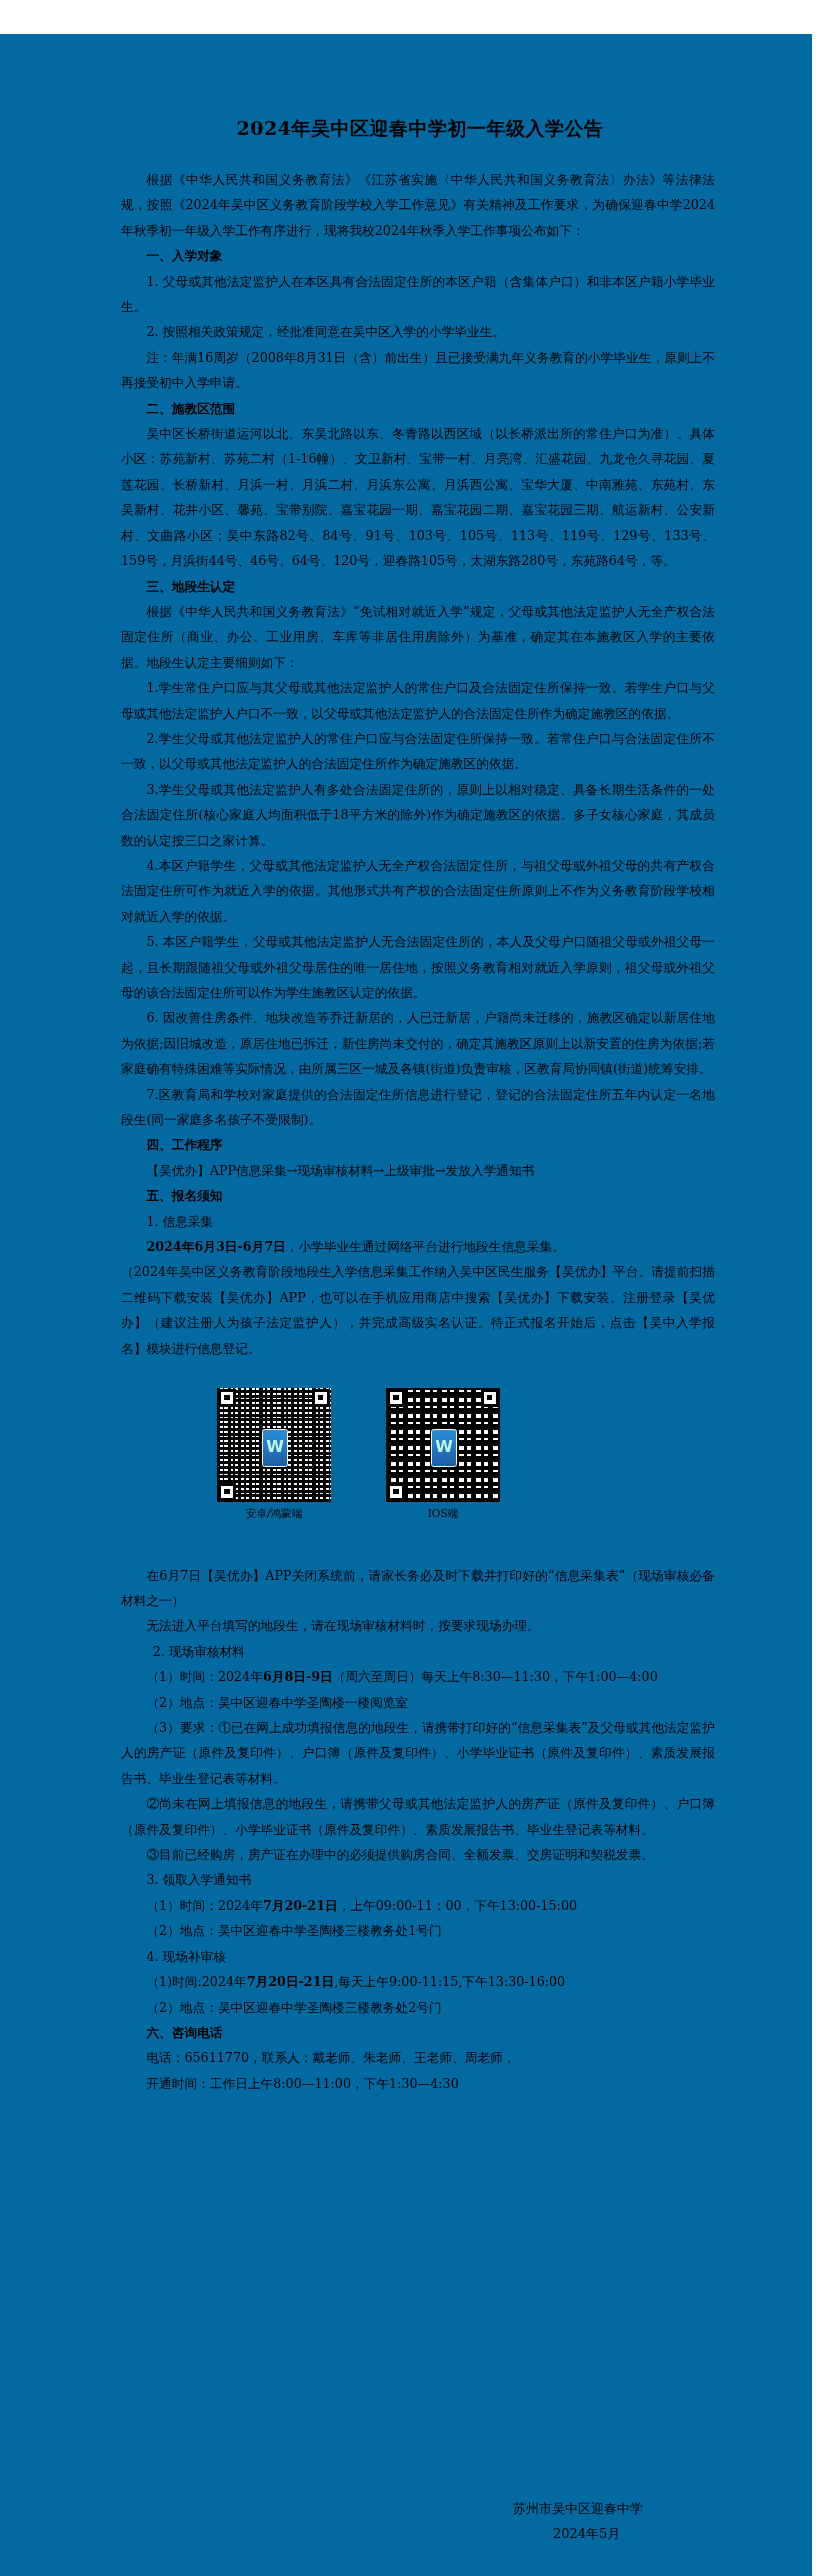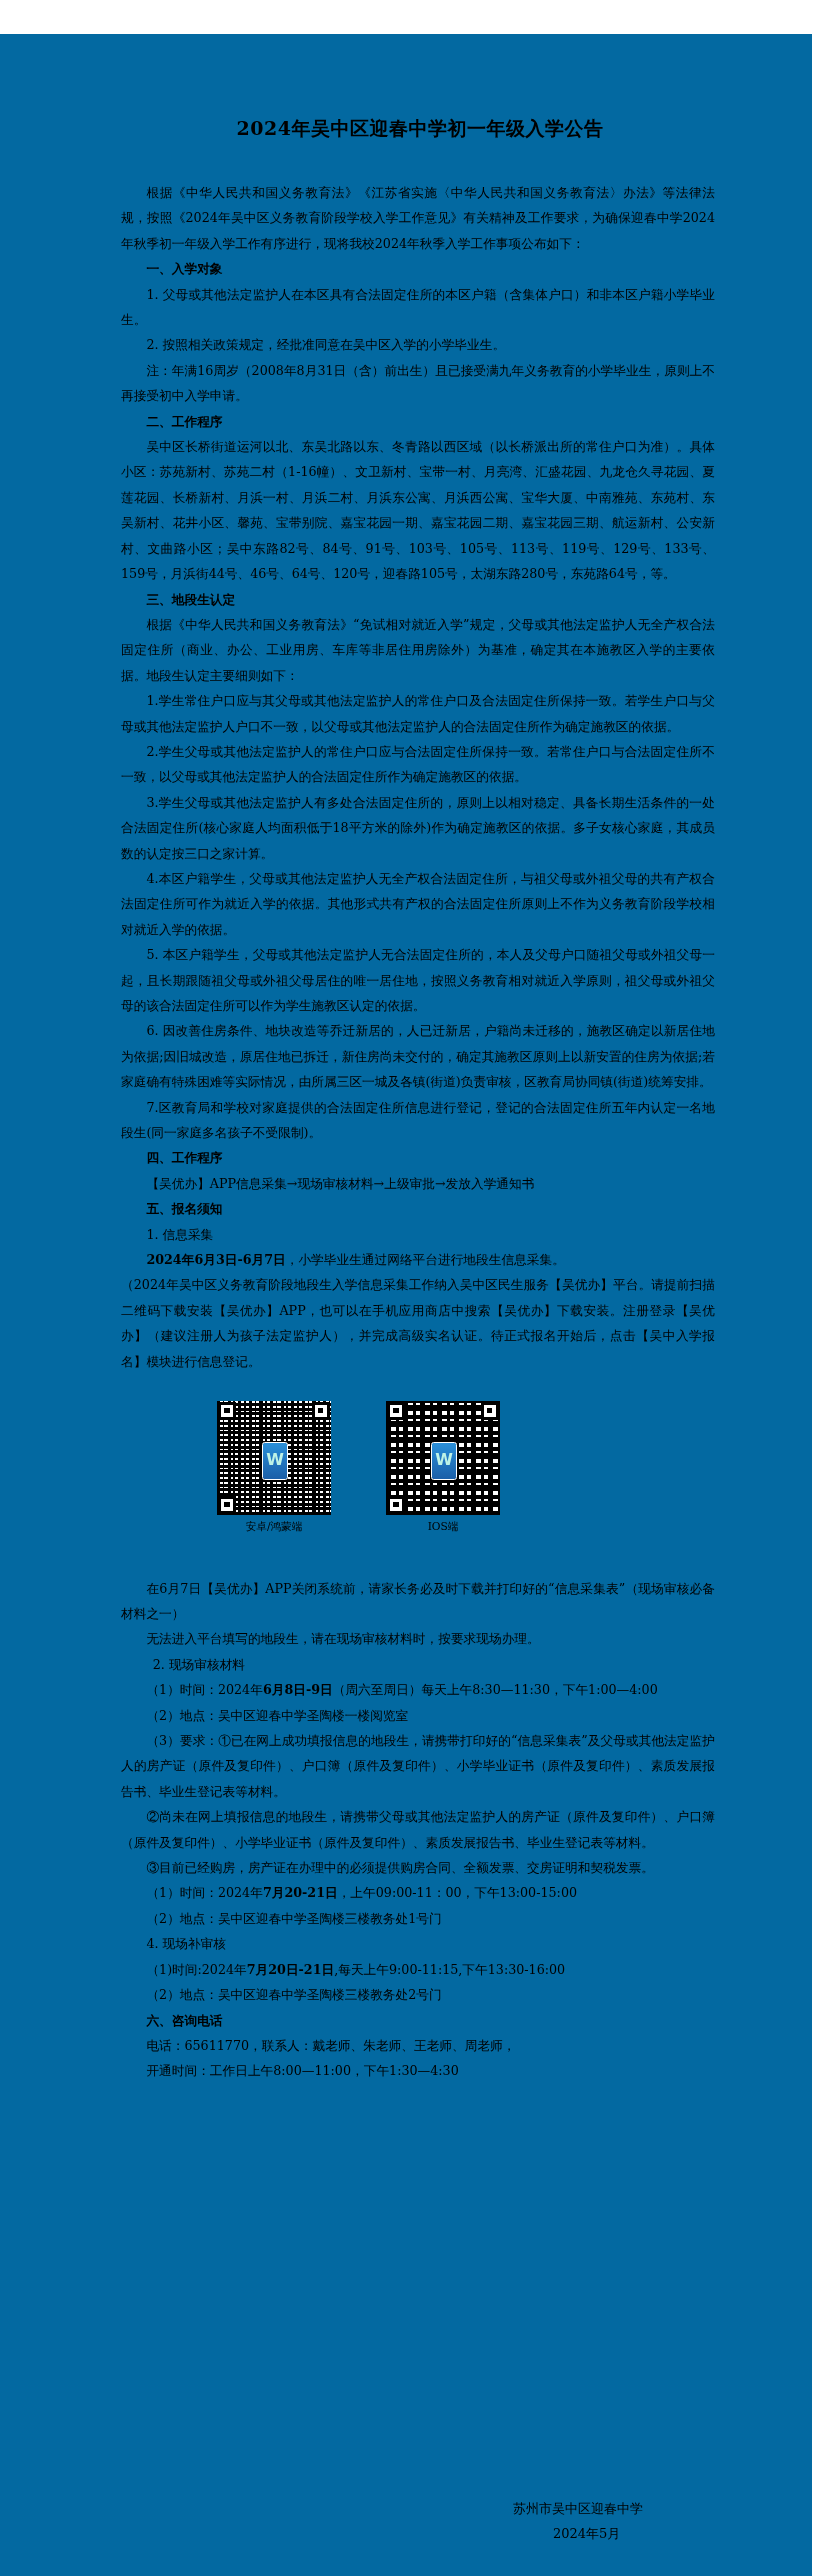--- a/index.html
+++ b/index.html
@@ -22,21 +22,21 @@
       left: 0;
       width: 840px;
       text-align: center;
       font-size: 19px;
       font-weight: bold;
       letter-spacing: 0.5px;
     }
     .body-block {
       position: absolute;
       left: 121px;
-      top: 146px;
+      top: 133px;
       width: 594px;
       font-size: 12.7px;
       line-height: 25.4px;
       text-align: justify;
     }
     p { margin: 0; }
     .indent { text-indent: 2em; }
     .h { text-indent: 2em; font-weight: bold; }
     .sub { text-indent: 2em; }
     .sub2 { text-indent: 2.5em; }
@@ -123,21 +123,21 @@
 
   <div class="body-block">
 
     <p class="indent">根据《中华人民共和国义务教育法》《江苏省实施〈中华人民共和国义务教育法〉办法》等法律法规，按照《2024年吴中区义务教育阶段学校入学工作意见》有关精神及工作要求，为确保迎春中学2024年秋季初一年级入学工作有序进行，现将我校2024年秋季入学工作事项公布如下：</p>
 
     <p class="h">一、入学对象</p>
     <p class="indent">1. 父母或其他法定监护人在本区具有合法固定住所的本区户籍（含集体户口）和非本区户籍小学毕业生。</p>
     <p class="indent">2. 按照相关政策规定，经批准同意在吴中区入学的小学毕业生。</p>
     <p class="indent">注：年满16周岁（2008年8月31日（含）前出生）且已接受满九年义务教育的小学毕业生，原则上不再接受初中入学申请。</p>
 
-    <p class="h">二、工作程序</p>
+    <p class="h">二、施教区范围</p>
     <p class="indent">吴中区长桥街道运河以北、东吴北路以东、冬青路以西区域（以长桥派出所的常住户口为准）。具体小区：苏苑新村、苏苑二村（1-16幢）、文卫新村、宝带一村、月亮湾、汇盛花园、九龙仓久寻花园、夏莲花园、长桥新村、月浜一村、月浜二村、月浜东公寓、月浜西公寓、宝华大厦、中南雅苑、东苑村、东吴新村、花井小区、馨苑、宝带别院、嘉宝花园一期、嘉宝花园二期、嘉宝花园三期、航运新村、公安新村、文曲路小区；吴中东路82号、84号、91号、103号、105号、113号、119号、129号、133号、159号，月浜街44号、46号、64号、120号，迎春路105号，太湖东路280号，东苑路64号，等。</p>
 
     <p class="h">三、地段生认定</p>
     <p class="indent">根据《中华人民共和国义务教育法》“免试相对就近入学”规定，父母或其他法定监护人无全产权合法固定住所（商业、办公、工业用房、车库等非居住用房除外）为基准，确定其在本施教区入学的主要依据。地段生认定主要细则如下：</p>
     <p class="indent">1.学生常住户口应与其父母或其他法定监护人的常住户口及合法固定住所保持一致。若学生户口与父母或其他法定监护人户口不一致，以父母或其他法定监护人的合法固定住所作为确定施教区的依据。</p>
     <p class="indent">2.学生父母或其他法定监护人的常住户口应与合法固定住所保持一致。若常住户口与合法固定住所不一致，以父母或其他法定监护人的合法固定住所作为确定施教区的依据。</p>
     <p class="indent">3.学生父母或其他法定监护人有多处合法固定住所的，原则上以相对稳定、具备长期生活条件的一处合法固定住所(核心家庭人均面积低于18平方米的除外)作为确定施教区的依据。多子女核心家庭，其成员数的认定按三口之家计算。</p>
     <p class="indent">4.本区户籍学生，父母或其他法定监护人无全产权合法固定住所，与祖父母或外祖父母的共有产权合法固定住所可作为就近入学的依据。其他形式共有产权的合法固定住所原则上不作为义务教育阶段学校相对就近入学的依据。</p>
     <p class="indent">5. 本区户籍学生，父母或其他法定监护人无合法固定住所的，本人及父母户口随祖父母或外祖父母一起，且长期跟随祖父母或外祖父母居住的唯一居住地，按照义务教育相对就近入学原则，祖父母或外祖父母的该合法固定住所可以作为学生施教区认定的依据。</p>
     <p class="indent">6. 因改善住房条件、地块改造等乔迁新居的，人已迁新居，户籍尚未迁移的，施教区确定以新居住地为依据;因旧城改造，原居住地已拆迁，新住房尚未交付的，确定其施教区原则上以新安置的住房为依据;若家庭确有特殊困难等实际情况，由所属三区一城及各镇(街道)负责审核，区教育局协同镇(街道)统筹安排。</p>
@@ -176,20 +176,21 @@
     <p class="indent">在6月7日【吴优办】APP关闭系统前，请家长务必及时下载并打印好的“信息采集表”（现场审核必备材料之一）</p>
     <p class="indent">无法进入平台填写的地段生，请在现场审核材料时，按要求现场办理。</p>
 
     <p class="sub2">2. 现场审核材料</p>
     <p class="sub"><span>（1）时间：2024年</span><span class="b">6月8日-9日</span><span>（周六至周日）每天上午8:30—11:30，下午1:00—4:00</span></p>
     <p class="sub">（2）地点：吴中区迎春中学圣陶楼一楼阅览室</p>
     <p class="indent">（3）要求：①已在网上成功填报信息的地段生，请携带打印好的“信息采集表”及父母或其他法定监护人的房产证（原件及复印件）、户口簿（原件及复印件）、小学毕业证书（原件及复印件）、素质发展报告书、毕业生登记表等材料。</p>
     <p class="indent">②尚未在网上填报信息的地段生，请携带父母或其他法定监护人的房产证（原件及复印件）、户口簿（原件及复印件）、小学毕业证书（原件及复印件）、素质发展报告书、毕业生登记表等材料。</p>
     <p class="indent">③目前已经购房，房产证在办理中的必须提供购房合同、全额发票、交房证明和契税发票。</p>
 
+    <p class="indent">3. 领取入学通知书</p>
     <p class="sub"><span>（1）时间：2024年</span><span class="b">7月20-21日</span><span>，上午09:00-11：00，下午13:00-15:00</span></p>
     <p class="sub">（2）地点：吴中区迎春中学圣陶楼三楼教务处1号门</p>
 
     <p class="indent">4. 现场补审核</p>
     <p class="sub"><span>（1)时间:2024年</span><span class="b">7月20日-21日</span><span>,每天上午9:00-11:15,下午13:30-16:00</span></p>
     <p class="sub">（2）地点：吴中区迎春中学圣陶楼三楼教务处2号门</p>
 
     <p class="h">六、咨询电话</p>
     <p class="indent">电话：65611770，联系人：戴老师、朱老师、王老师、周老师，</p>
     <p class="indent">开通时间：工作日上午8:00—11:00，下午1:30—4:30</p>

